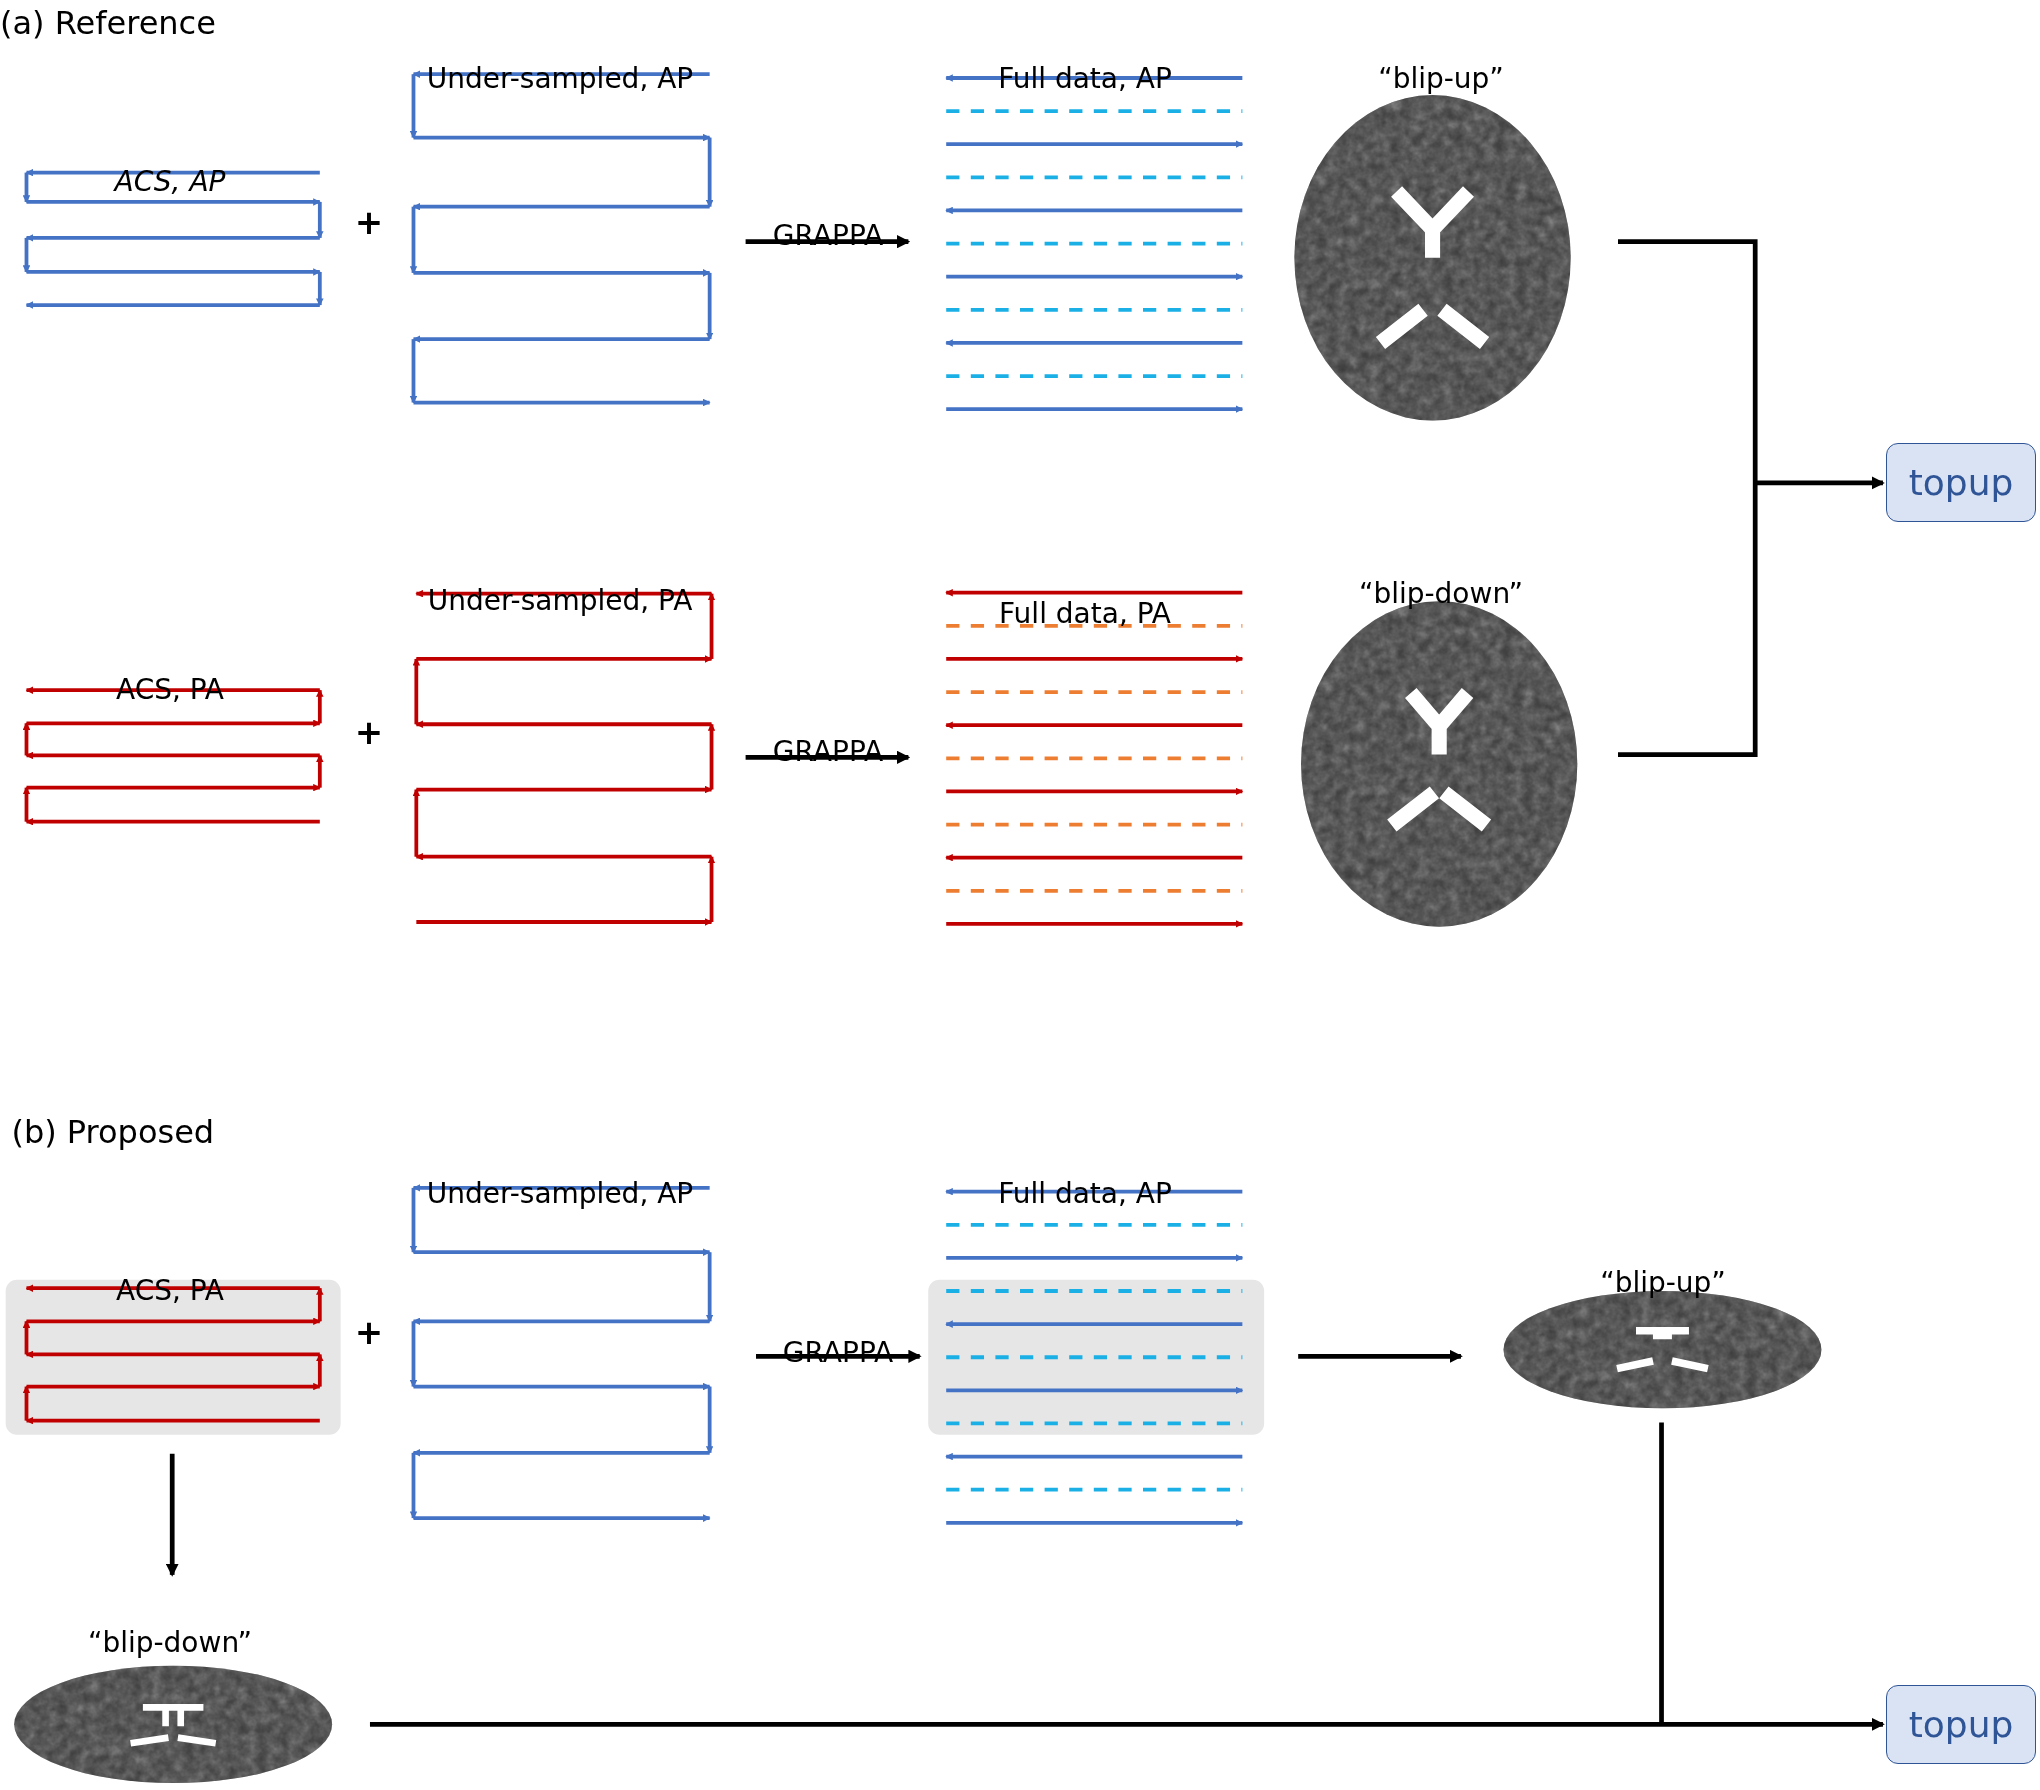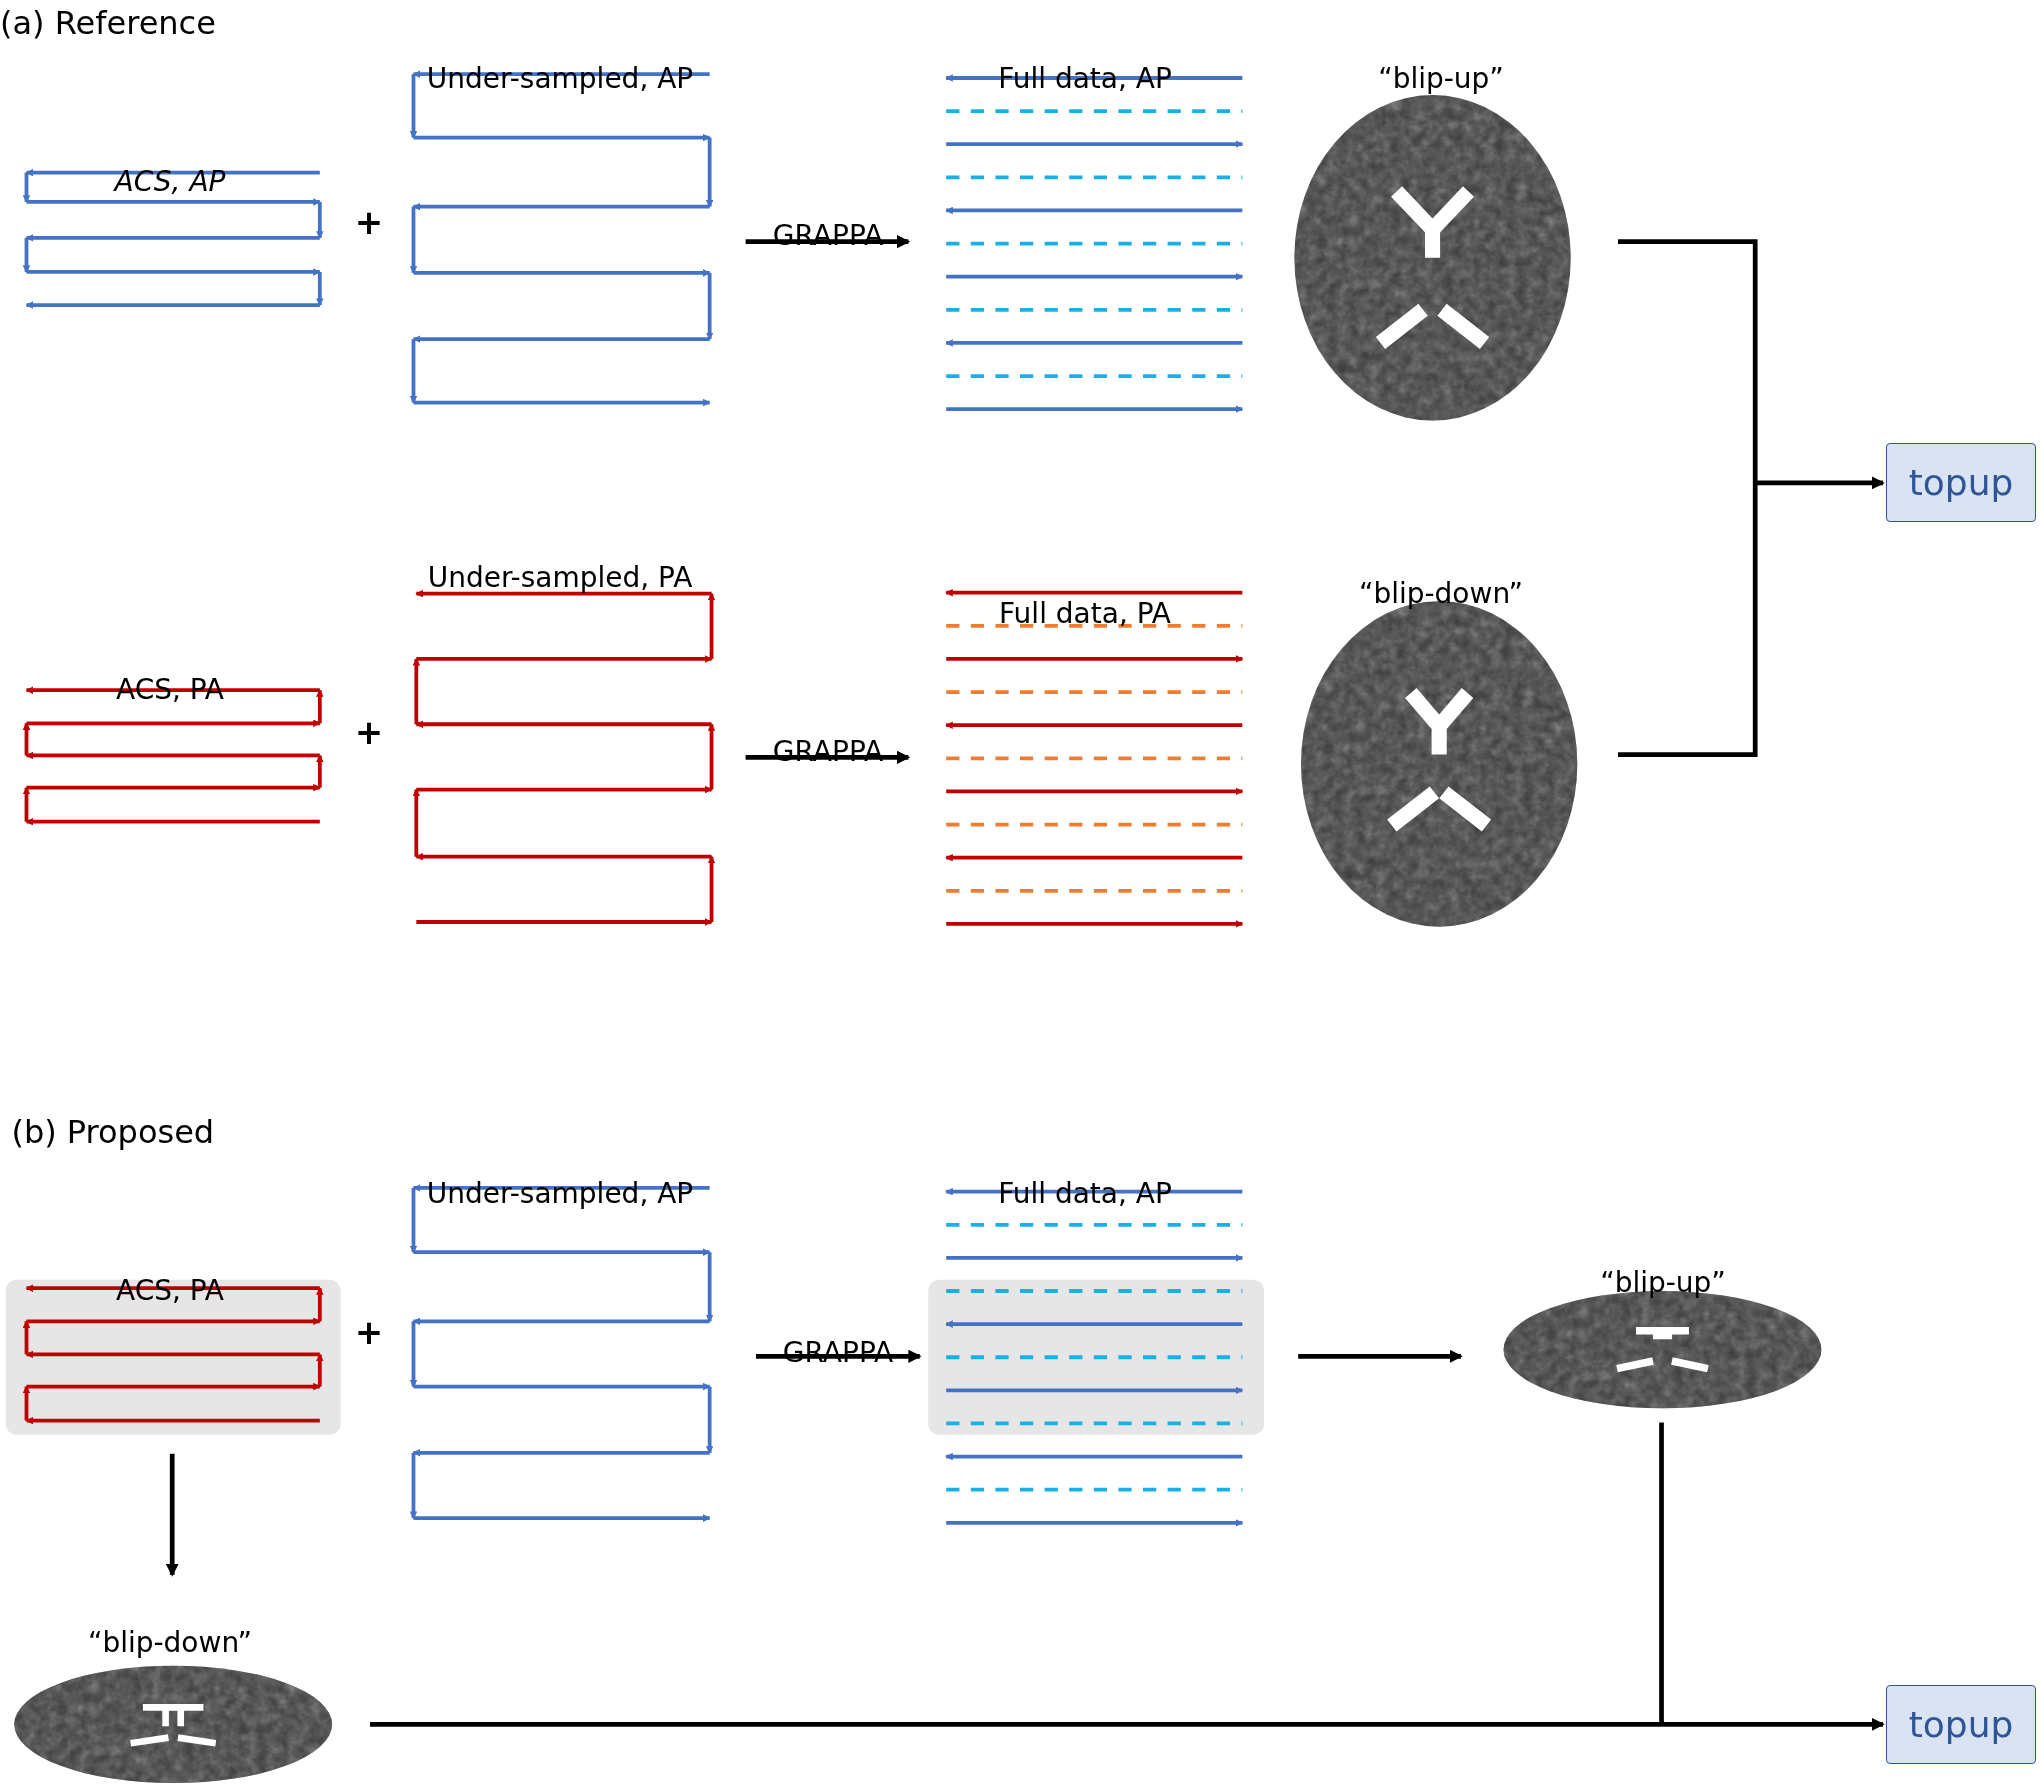--- a/index.html
+++ b/index.html
@@ -1,21 +1,21 @@
 <!DOCTYPE html>
 <html style="font-size:15px"><head>
 <meta charset="utf-8">
 <style>
   html,body{margin:0;padding:0;background:#fff;}
   body{width:2040px;height:1791px;position:relative;overflow:hidden;font-family:"DejaVu Sans","Liberation Sans",sans-serif;}
   #canvas{position:absolute;left:0;top:0;}
   .lbl{position:absolute;font-size:28px;color:#000;white-space:nowrap;transform:translateX(-50%);font-family:"DejaVu Sans",sans-serif;margin-top:32px;}
   .sec{position:absolute;font-size:32px;font-weight:normal;color:#000;white-space:nowrap;font-family:"DejaVu Sans",sans-serif;}
   .plus{position:absolute;font-size:34px;font-weight:bold;transform:translate(-50%,-50%);}
-  .topup{position:absolute;background:#dae3f3;border:1.9px solid #2f5597;border-radius:4px;color:#2f5597;font-size:36px;display:flex;align-items:center;justify-content:center;box-sizing:border-box;font-family:"DejaVu Sans",sans-serif;}
+  .topup{position:absolute;background:#dae3f3;border:1.9px solid #2f5597;border-radius:12px;color:#2f5597;font-size:36px;display:flex;align-items:center;justify-content:center;box-sizing:border-box;font-family:"DejaVu Sans",sans-serif;}
 </style>
 </head>
 <body>
 
 <svg id="canvas" width="2040" height="1791" viewBox="0 0 2156 1892">
   <defs>
     <marker id="ah-blue" markerWidth="8" markerHeight="8" refX="7" refY="4" orient="auto" markerUnits="userSpaceOnUse" viewBox="0 0 8 8">
         <path d="M0,0 L8,4 L0,8 z" fill="#4472c4"></path>
       </marker>
     <marker id="ah-red" markerWidth="8" markerHeight="8" refX="7" refY="4" orient="auto" markerUnits="userSpaceOnUse" viewBox="0 0 8 8">
@@ -187,21 +187,21 @@
 
 <div class="sec" style="left:0;top:3.8px;">(a) Reference</div>
 <div class="lbl" style="left:170px;top:133px;font-style:italic;">ACS, AP</div>
 <div class="lbl" style="left:560px;top:30px;">Under-sampled, AP</div>
 <div class="plus" style="left:369px;top:222px;">+</div>
 <div class="lbl" style="left:828px;top:187px;">GRAPPA</div>
 <div class="lbl" style="left:1085px;top:30px;">Full data, AP</div>
 <div class="lbl" style="left:1441px;top:30px;">“blip-up”</div>
 
 <div class="lbl" style="left:170px;top:641px;">ACS, PA</div>
-<div class="lbl" style="left:560px;top:529px;">Under-sampled, PA</div>
+<div class="lbl" style="left:560px;top:552px;">Under-sampled, PA</div>
 <div class="plus" style="left:369px;top:732px;">+</div>
 <div class="lbl" style="left:828px;top:703px;">GRAPPA</div>
 <div class="lbl" style="left:1085px;top:565px;">Full data, PA</div>
 <div class="lbl" style="left:1441px;top:545px;">“blip-down”</div>
 
 <div class="topup" style="left:1886px;top:443px;width:150px;height:79px;">topup</div>
 
 <div class="sec" style="left:11.4px;top:1113px;">(b) Proposed</div>
 <div class="lbl" style="left:170px;top:1242px;">ACS, PA</div>
 <div class="lbl" style="left:560px;top:1145px;">Under-sampled, AP</div>

